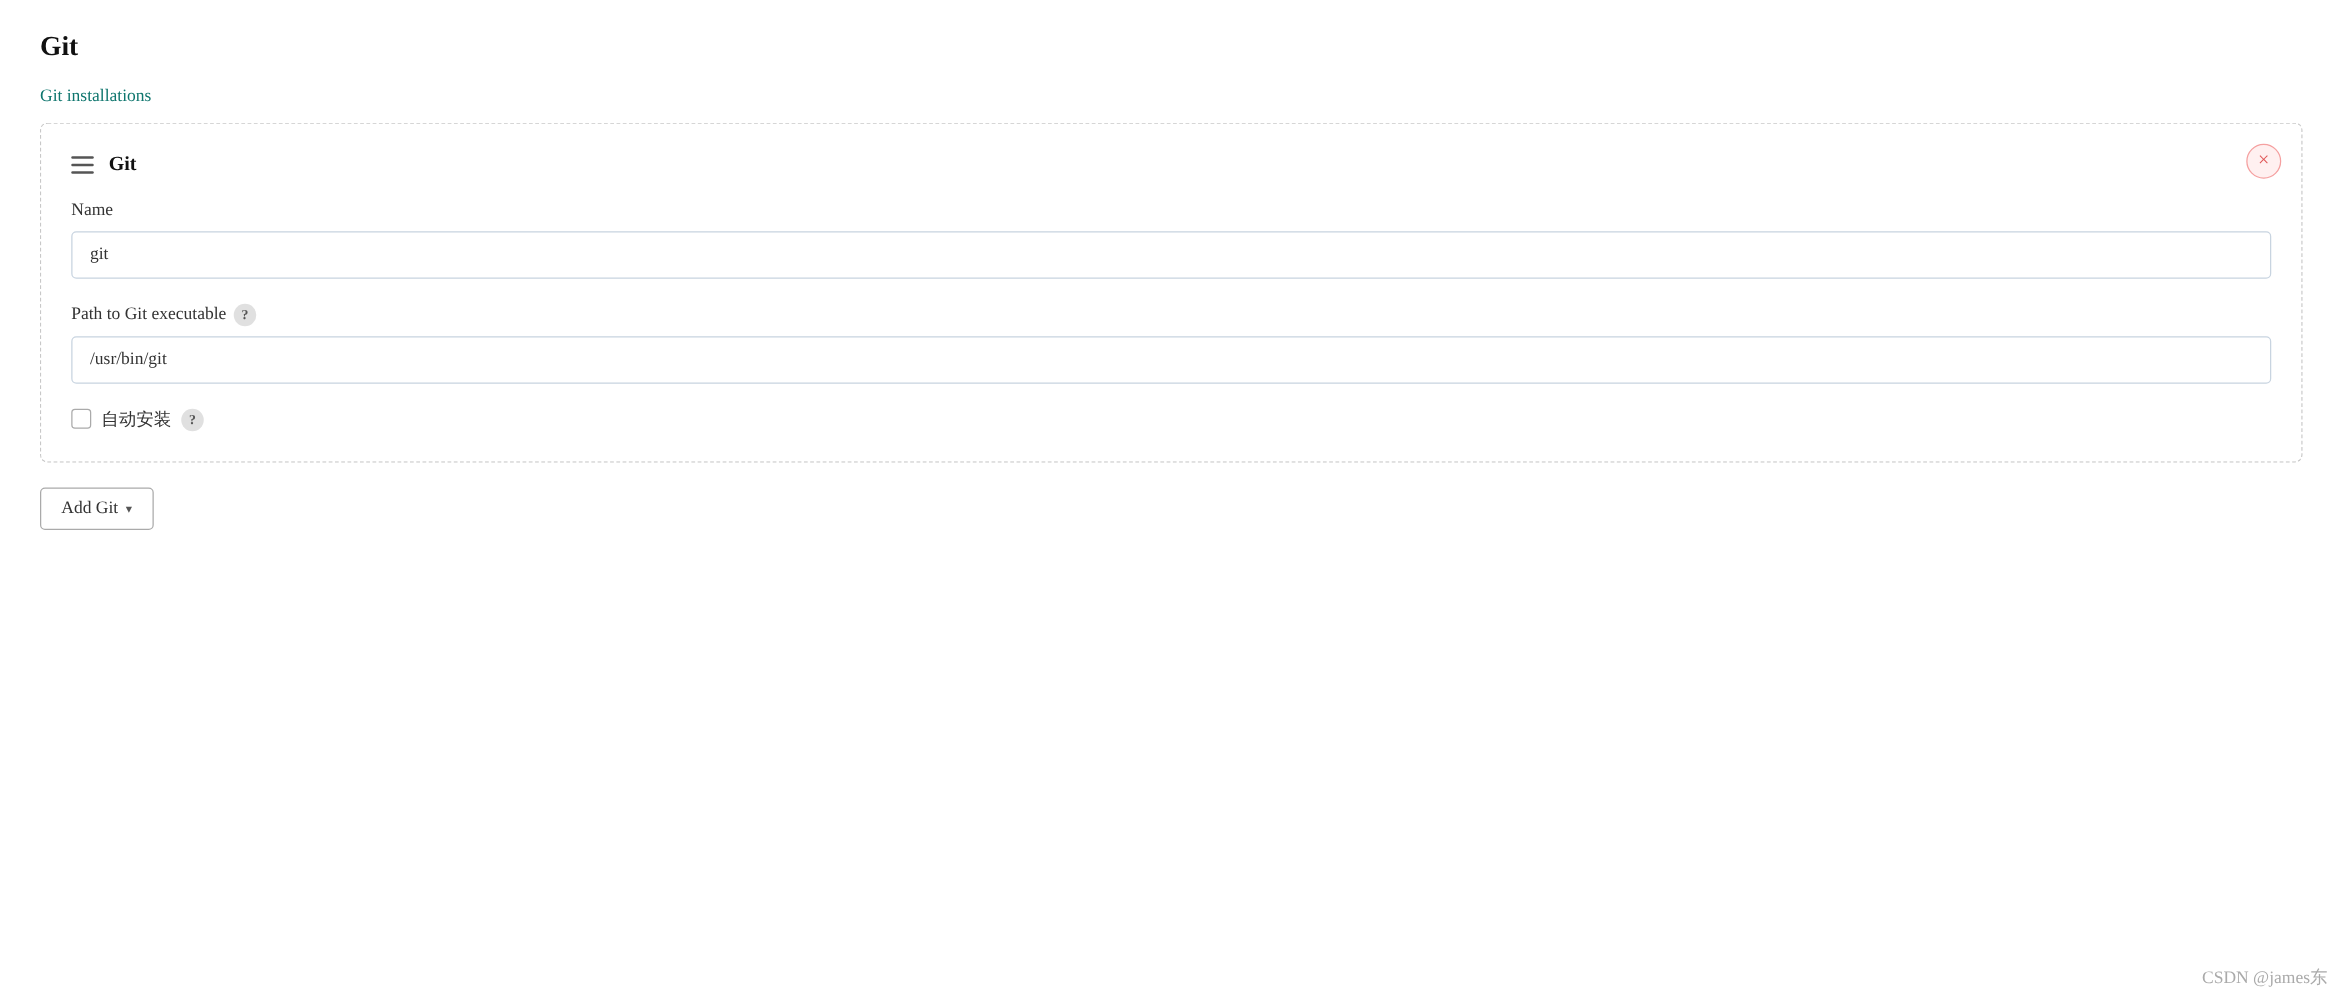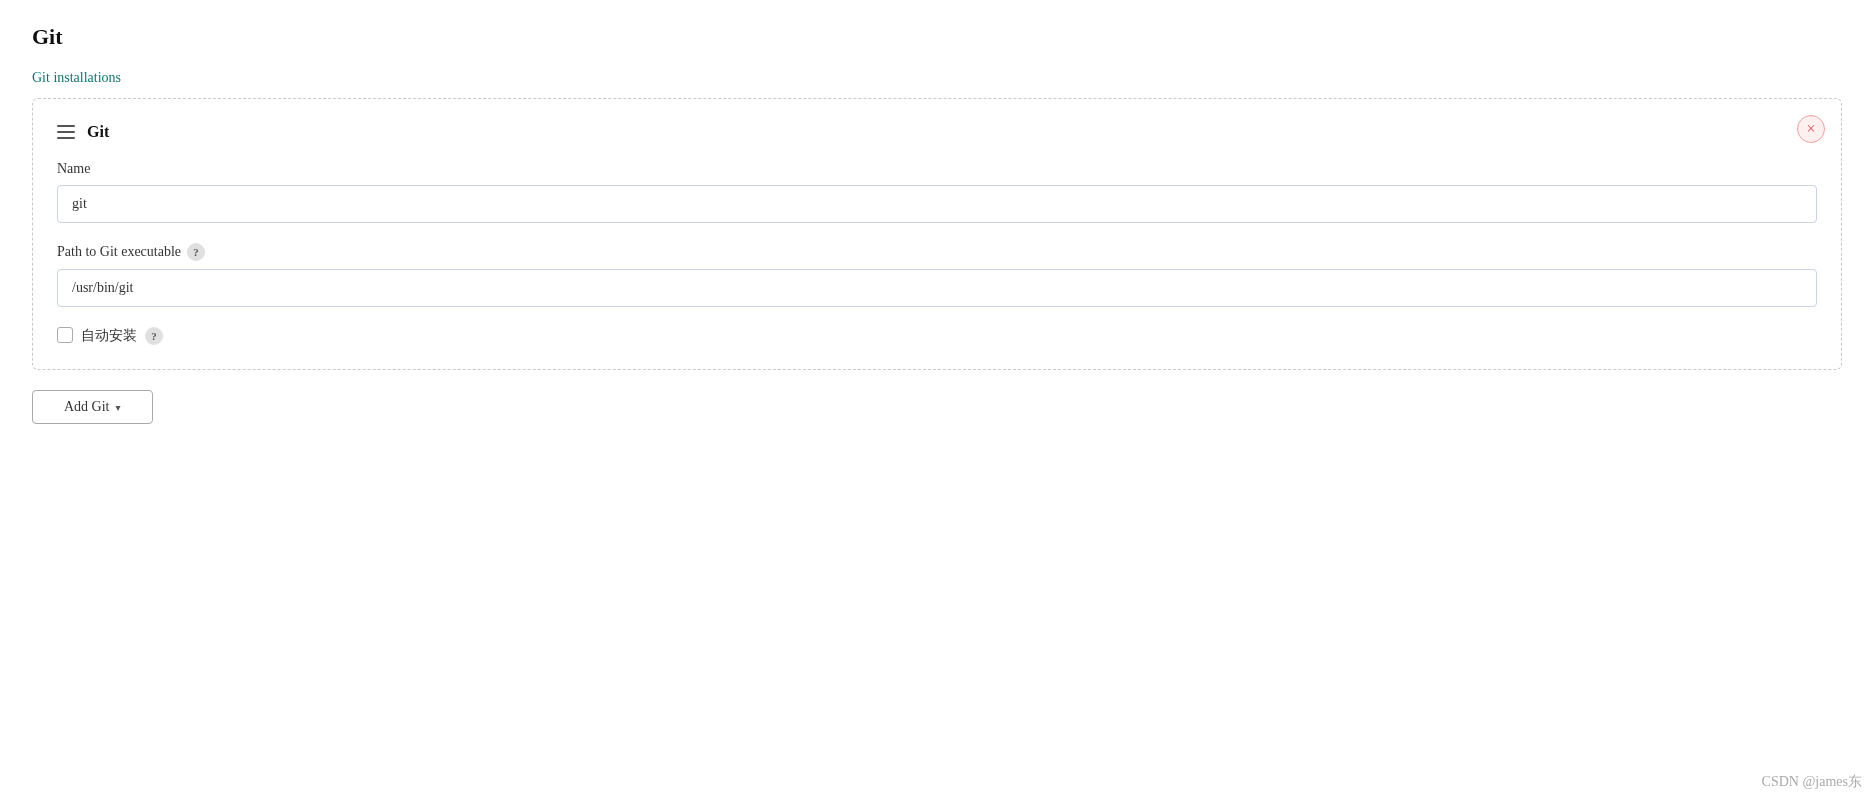--- a/index.html
+++ b/index.html
@@ -150,21 +150,21 @@
 
     .checkbox-label {
       font-size: 14px;
       color: #333;
     }
 
     .add-git-btn {
       display: inline-flex;
       align-items: center;
       gap: 6px;
-      padding: 8px 31px;
+      padding: 8px 16px;
       border: 1.5px solid #aaa;
       border-radius: 4px;
       background: #fff;
       color: #333;
       font-size: 14px;
       cursor: pointer;
       font-weight: 500;
     }
 
     .dropdown-arrow {

